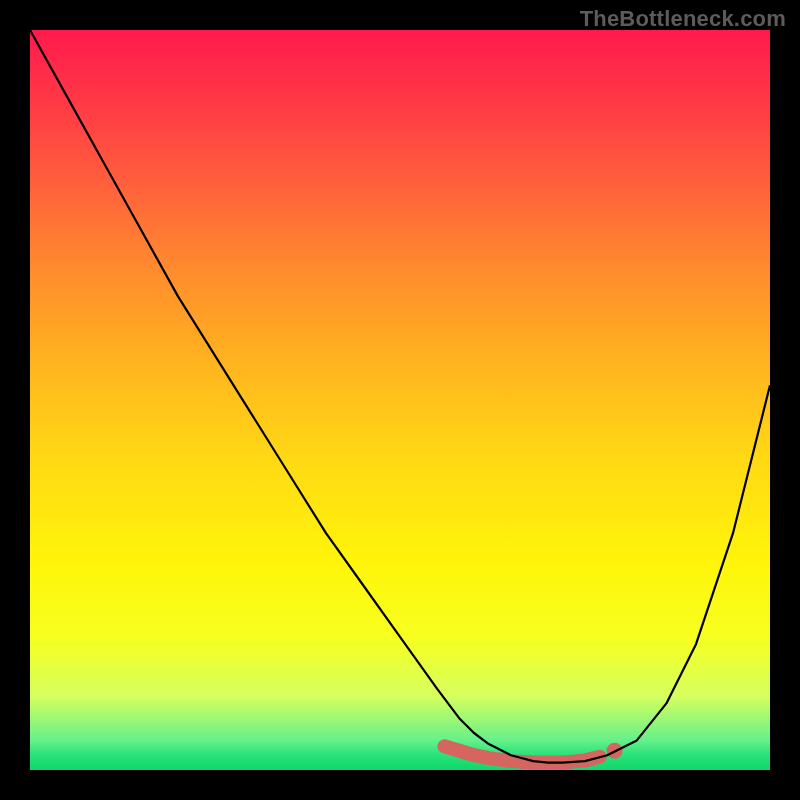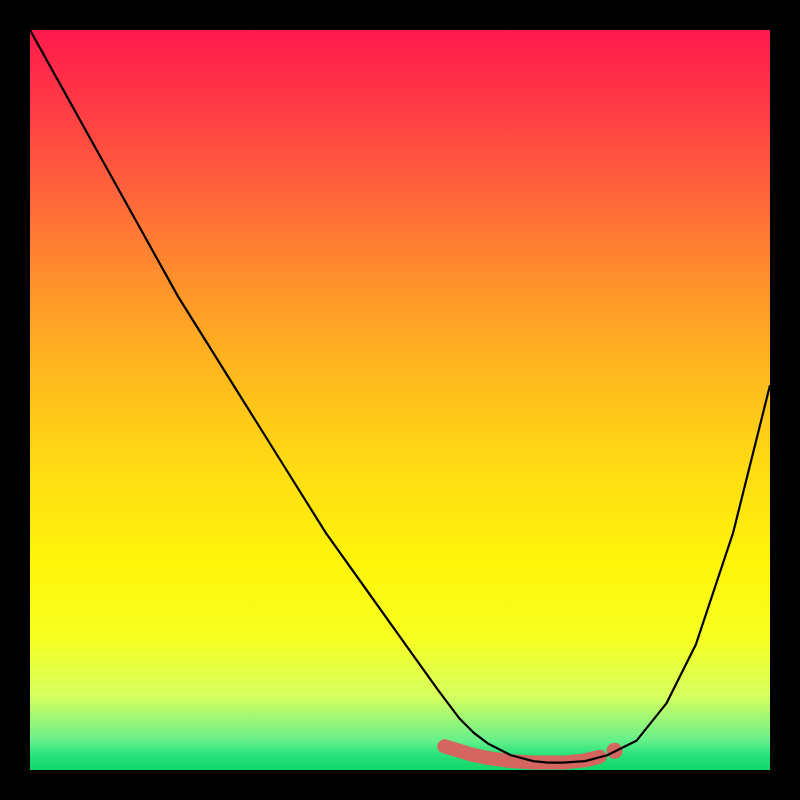--- a/index.html
+++ b/index.html
@@ -69,20 +69,21 @@
   }
   .dot {
     fill: #d5655f;
   }
 </style>
 </head>
 <body>
 
 <div class="stage">
 
+  <div class="watermark">TheBottleneck.com</div>
 
   <div class="plot">
     <div class="gradient"></div>
 
     <svg class="curves" viewBox="0 0 740 740" preserveAspectRatio="none">
       <path id="accent-path" class="curve-accent" d="M414.40 716.32 L429.20 720.76 L444.00 725.20 L458.80 728.16 L481.00 731.12 L503.20 732.60 L518.00 732.60 L532.80 732.60 L555.00 730.38 L569.80 726.68"></path>
       <circle id="accent-dot" class="dot" r="8" cx="584.60" cy="720.76"></circle>
       <path id="main-path" class="curve-main" d="M0.00 0.00 L37.00 66.60 L74.00 133.20 L111.00 199.80 L148.00 266.40 L185.00 325.60 L222.00 384.80 L259.00 444.00 L296.00 503.20 L333.00 555.00 L370.00 606.80 L407.00 658.60 L429.20 688.20 L444.00 703.00 L458.80 714.10 L481.00 725.20 L503.20 731.12 L518.00 732.60 L532.80 732.60 L555.00 731.12 L577.20 725.20 L606.80 710.40 L636.40 673.40 L666.00 614.20 L703.00 503.20 L740.00 355.20"></path>
     </svg>
   </div>

